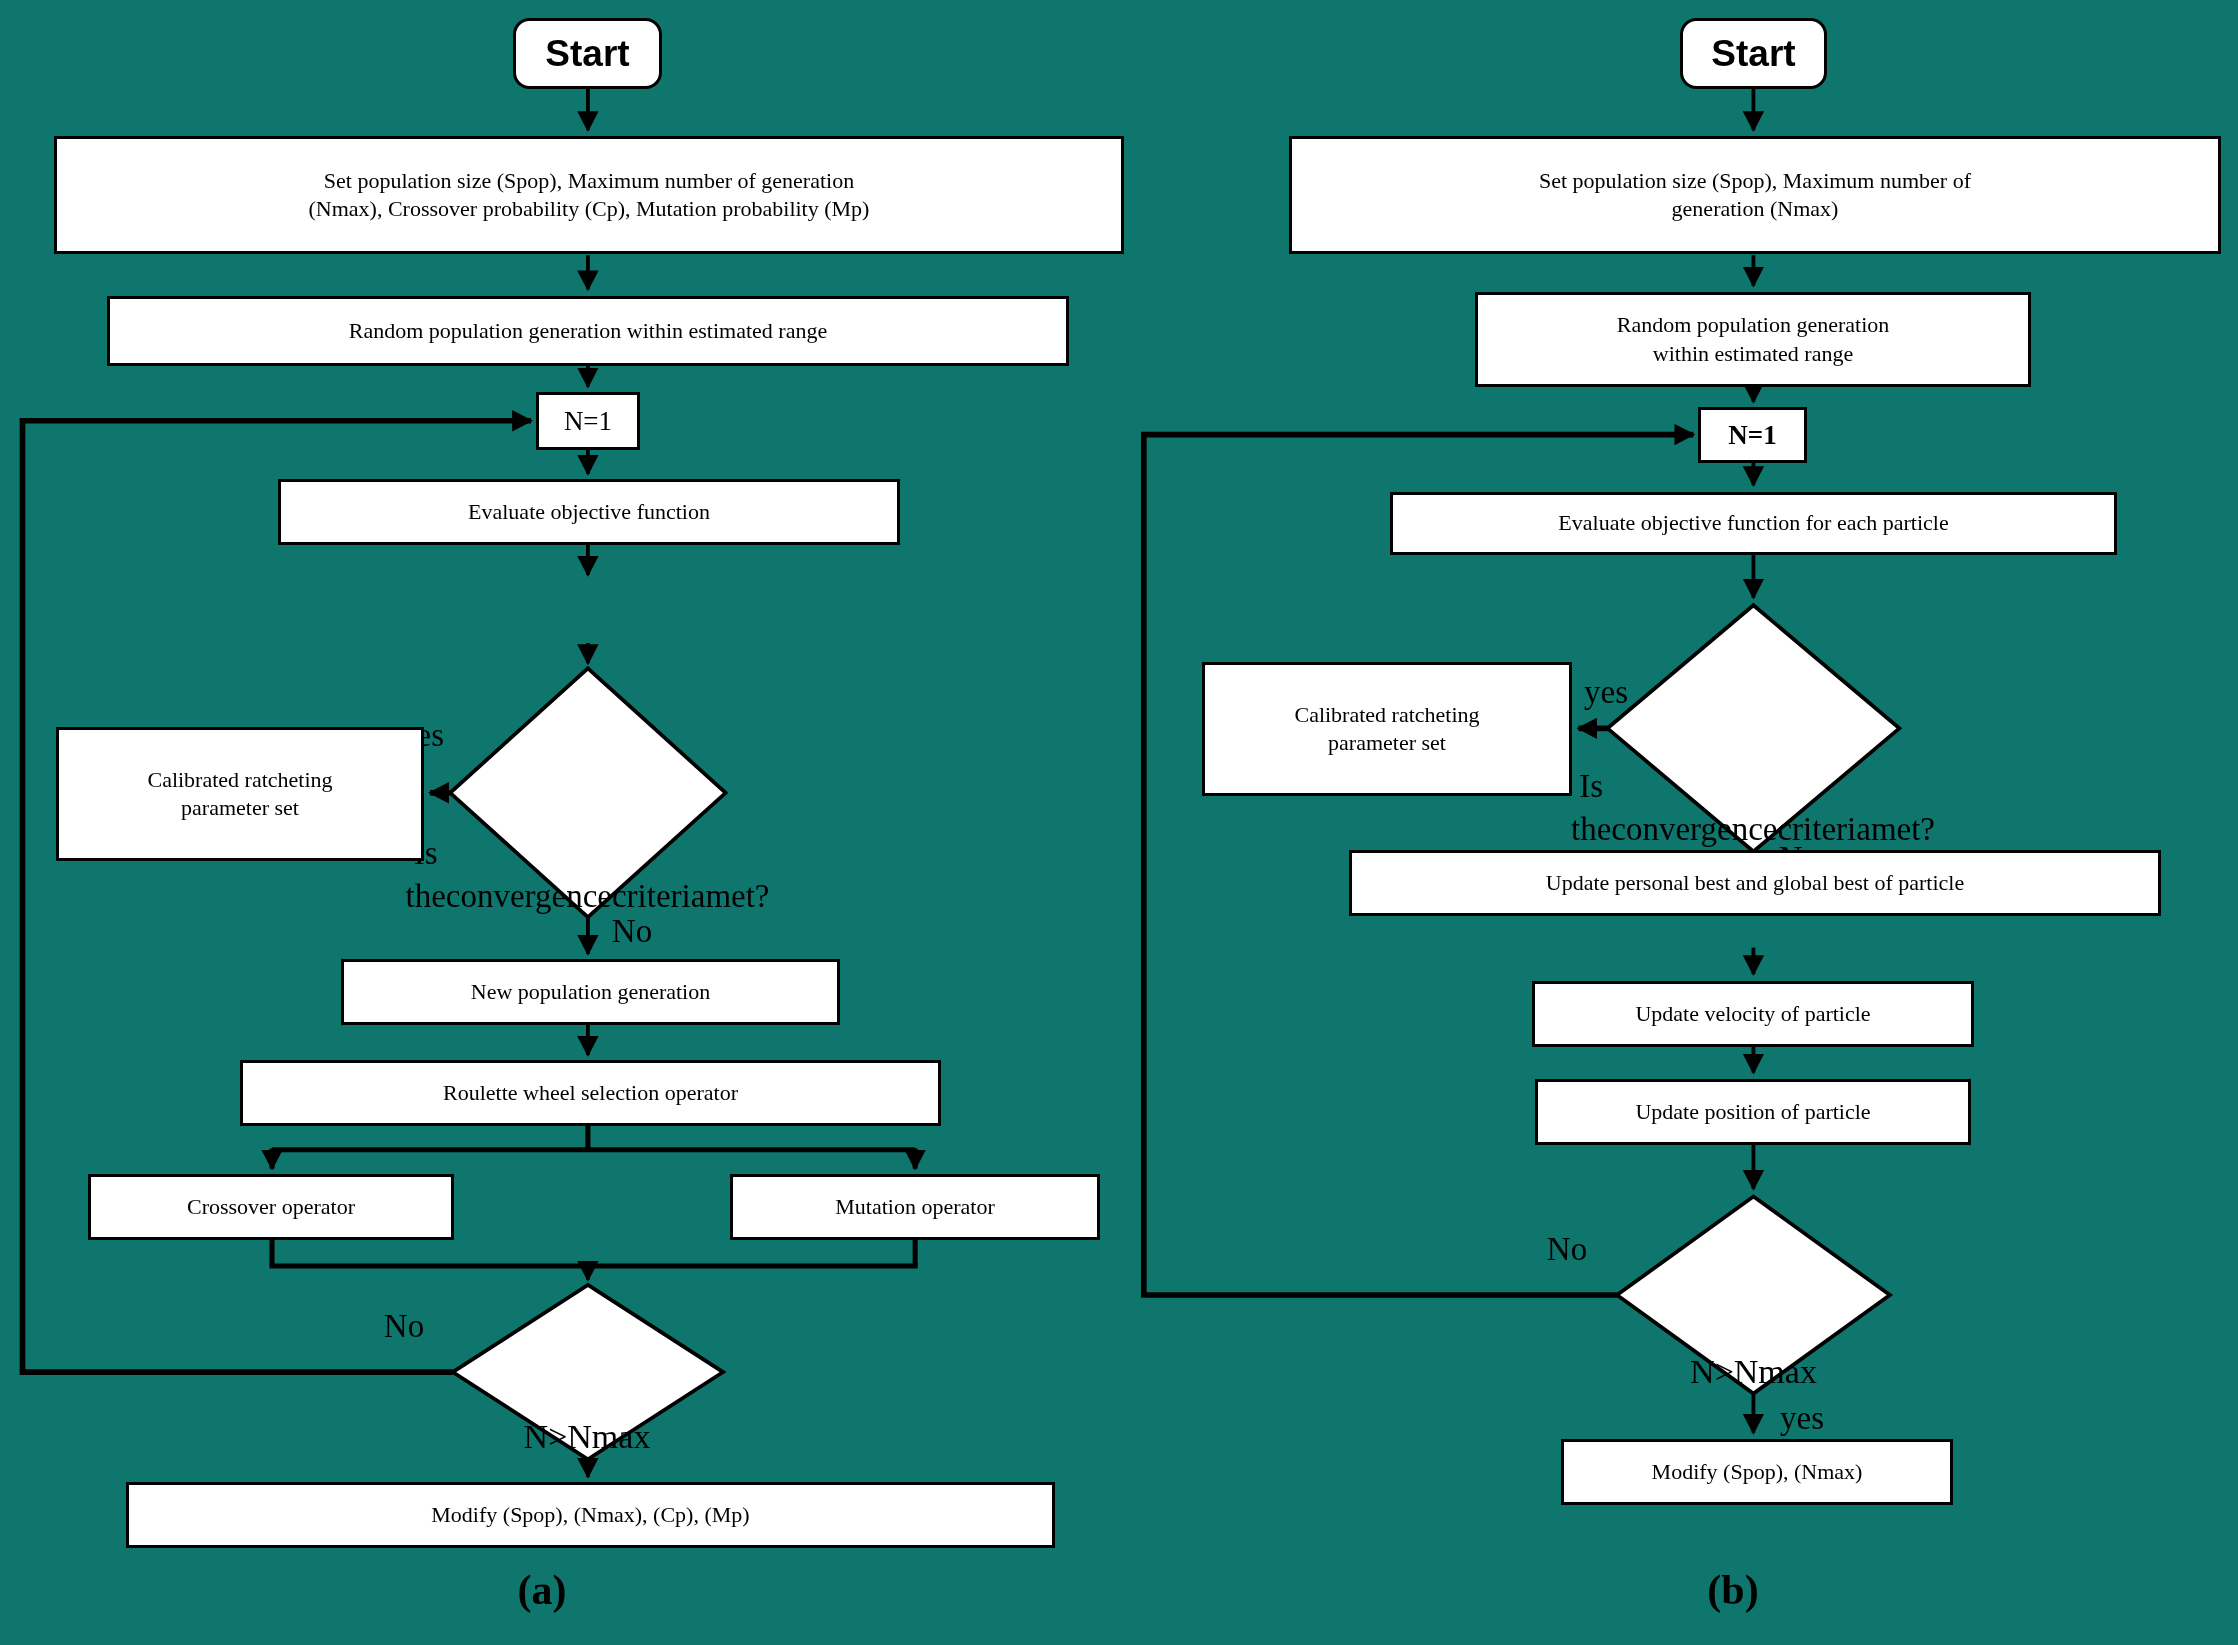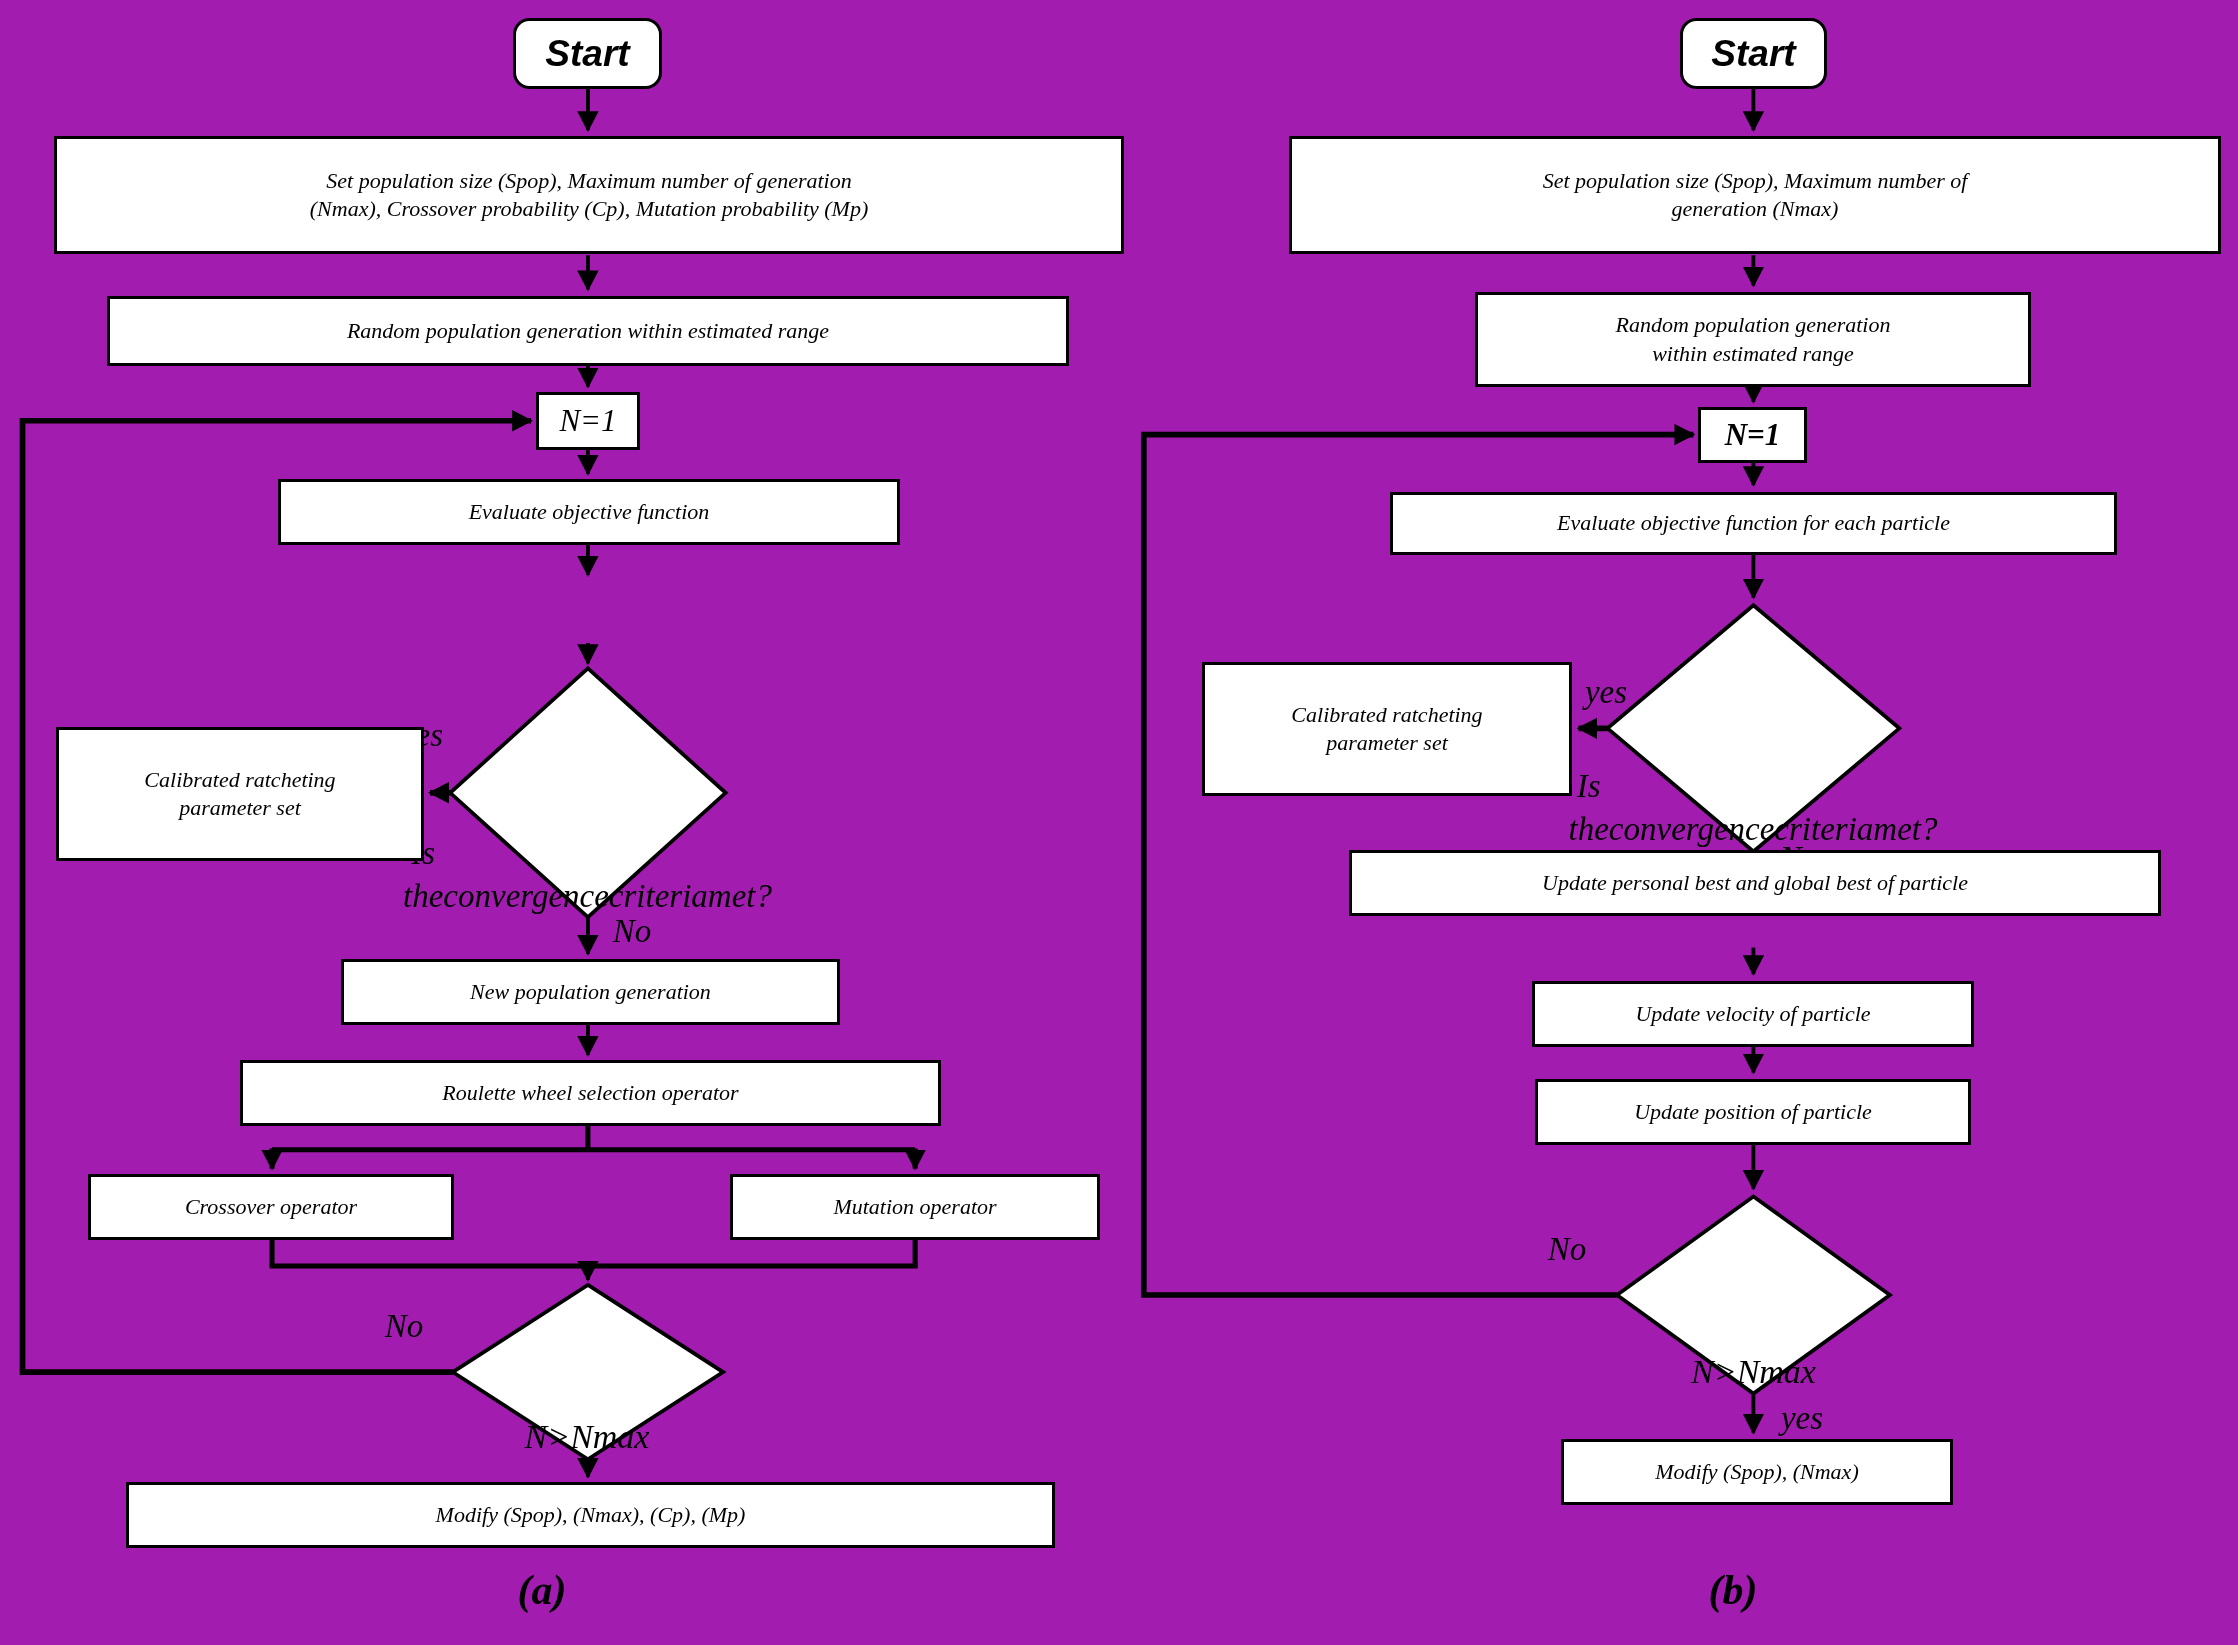--- a/index.html
+++ b/index.html
@@ -1,24 +1,24 @@
 <!DOCTYPE html>
 <html style="font-size:10px"><head>
 <meta charset="utf-8">
 <style>
   html,body{margin:0;padding:0;background:#fff;}
-  .stage{position:relative;width:2239px;height:1645px;background:#a21caf;
-         font-family:"Liberation Serif", serif;color:#000;overflow:hidden;font-style:italic;}
+  .stage{position:relative;width:2239px;height:1645px;background:#0f766e;
+         font-family:"Liberation Serif", serif;color:#000;overflow:hidden;}
   svg.wires{position:absolute;left:0;top:0;}
   .box{position:absolute;box-sizing:border-box;border:3.8px solid #000;background:#fff;
        display:flex;flex-direction:column;align-items:center;justify-content:center;
        text-align:center;font-size:22px;line-height:1.28;padding:0 10px;}
   .startbox{border-radius:16.4px;font-family:"Liberation Sans", sans-serif;
             font-weight:bold;font-size:37px;}
-  .nbox{font-size:31px;padding:1px;}
+  .nbox{font-size:27px;padding:1px;}
   .bold{font-weight:bold;}
   .dtext{position:absolute;display:flex;flex-direction:row;align-items:flex-end;
          justify-content:center;text-align:center;font-size:33px;line-height:1.3;}
   .lbl{position:absolute;font-size:33px;text-align:center;width:126px;}
   .cap{position:absolute;font-size:42px;font-weight:bold;text-align:center;width:190px;}
 </style>
 </head>
 <body>
 
 <div class="stage">

